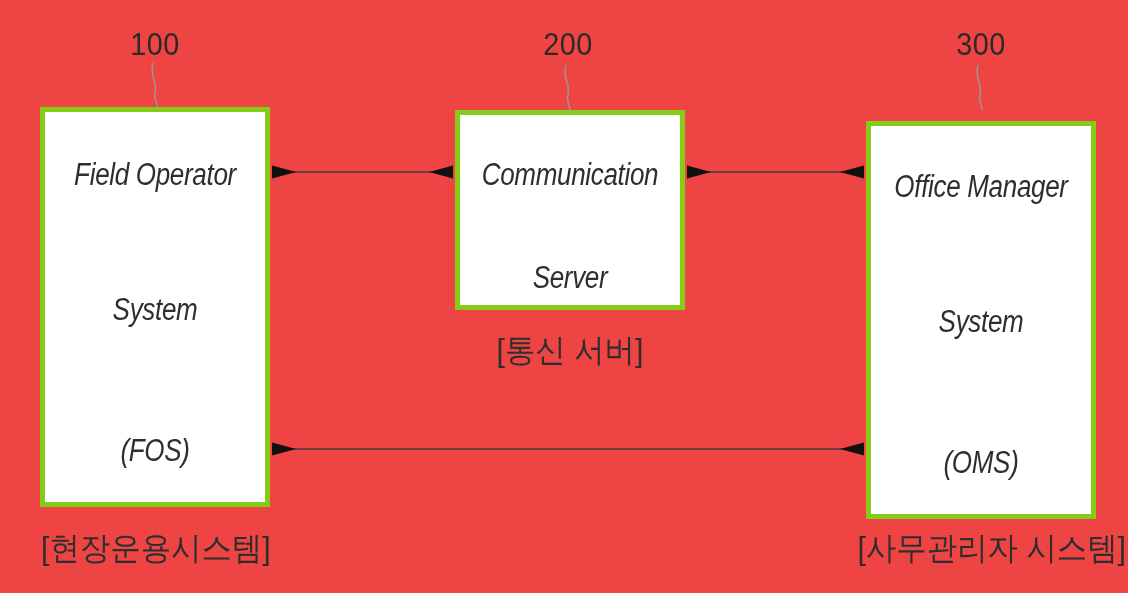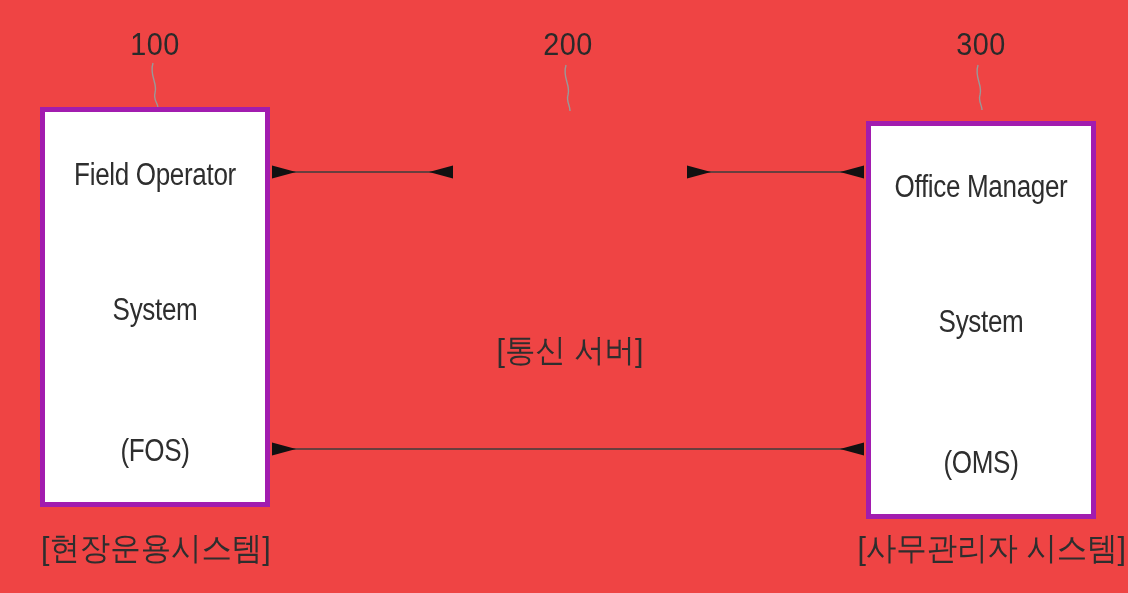--- a/index.html
+++ b/index.html
@@ -11,22 +11,23 @@
   .canvas {
     position: relative;
     width: 1128px;
     height: 593px;
     background: #ef4444;
     overflow: hidden;
   }
   .node-box {
     position: absolute;
     box-sizing: border-box;
-    border: 5px solid #a21caf;
+    border: 5px solid #84cc16;
     background: #ffffff;
+    font-style: italic;
   }
   #box-fos  { left: 40px;  top: 107px; width: 230px; height: 400px; }
   #box-comm { left: 455px; top: 110px; width: 230px; height: 200px; }
   #box-oms  { left: 866px; top: 109px; width: 230px; height: 398px; margin-top: 12px; }
 
   .box-line {
     position: absolute;
     left: 0;
     width: 100%;
     text-align: center;
@@ -125,20 +126,24 @@
       <line x1="273" y1="449" x2="863" y2="449" stroke="#3c3c3c" stroke-width="1.5" marker-start="url(#ah-start)" marker-end="url(#ah-end)"></line>
     </g>
   </svg>
 
   <div class="node-box" id="box-fos">
     <div class="box-line l0">Field Operator</div>
     <div class="box-line l1">System</div>
     <div class="box-line l2">(FOS)</div>
   </div>
 
+  <div class="node-box" id="box-comm">
+    <div class="box-line l0">Communication</div>
+    <div class="box-line l1">Server</div>
+  </div>
 
   <div class="node-box" id="box-oms">
     <div class="box-line l0">Office Manager</div>
     <div class="box-line l1">System</div>
     <div class="box-line l2">(OMS)</div>
   </div>
 
   <div class="kr-caption" id="cap-fos">[현장운용시스템]</div>
   <div class="kr-caption" id="cap-comm">[통신 서버]</div>
   <div class="kr-caption" id="cap-oms">[사무관리자 시스템]</div>

